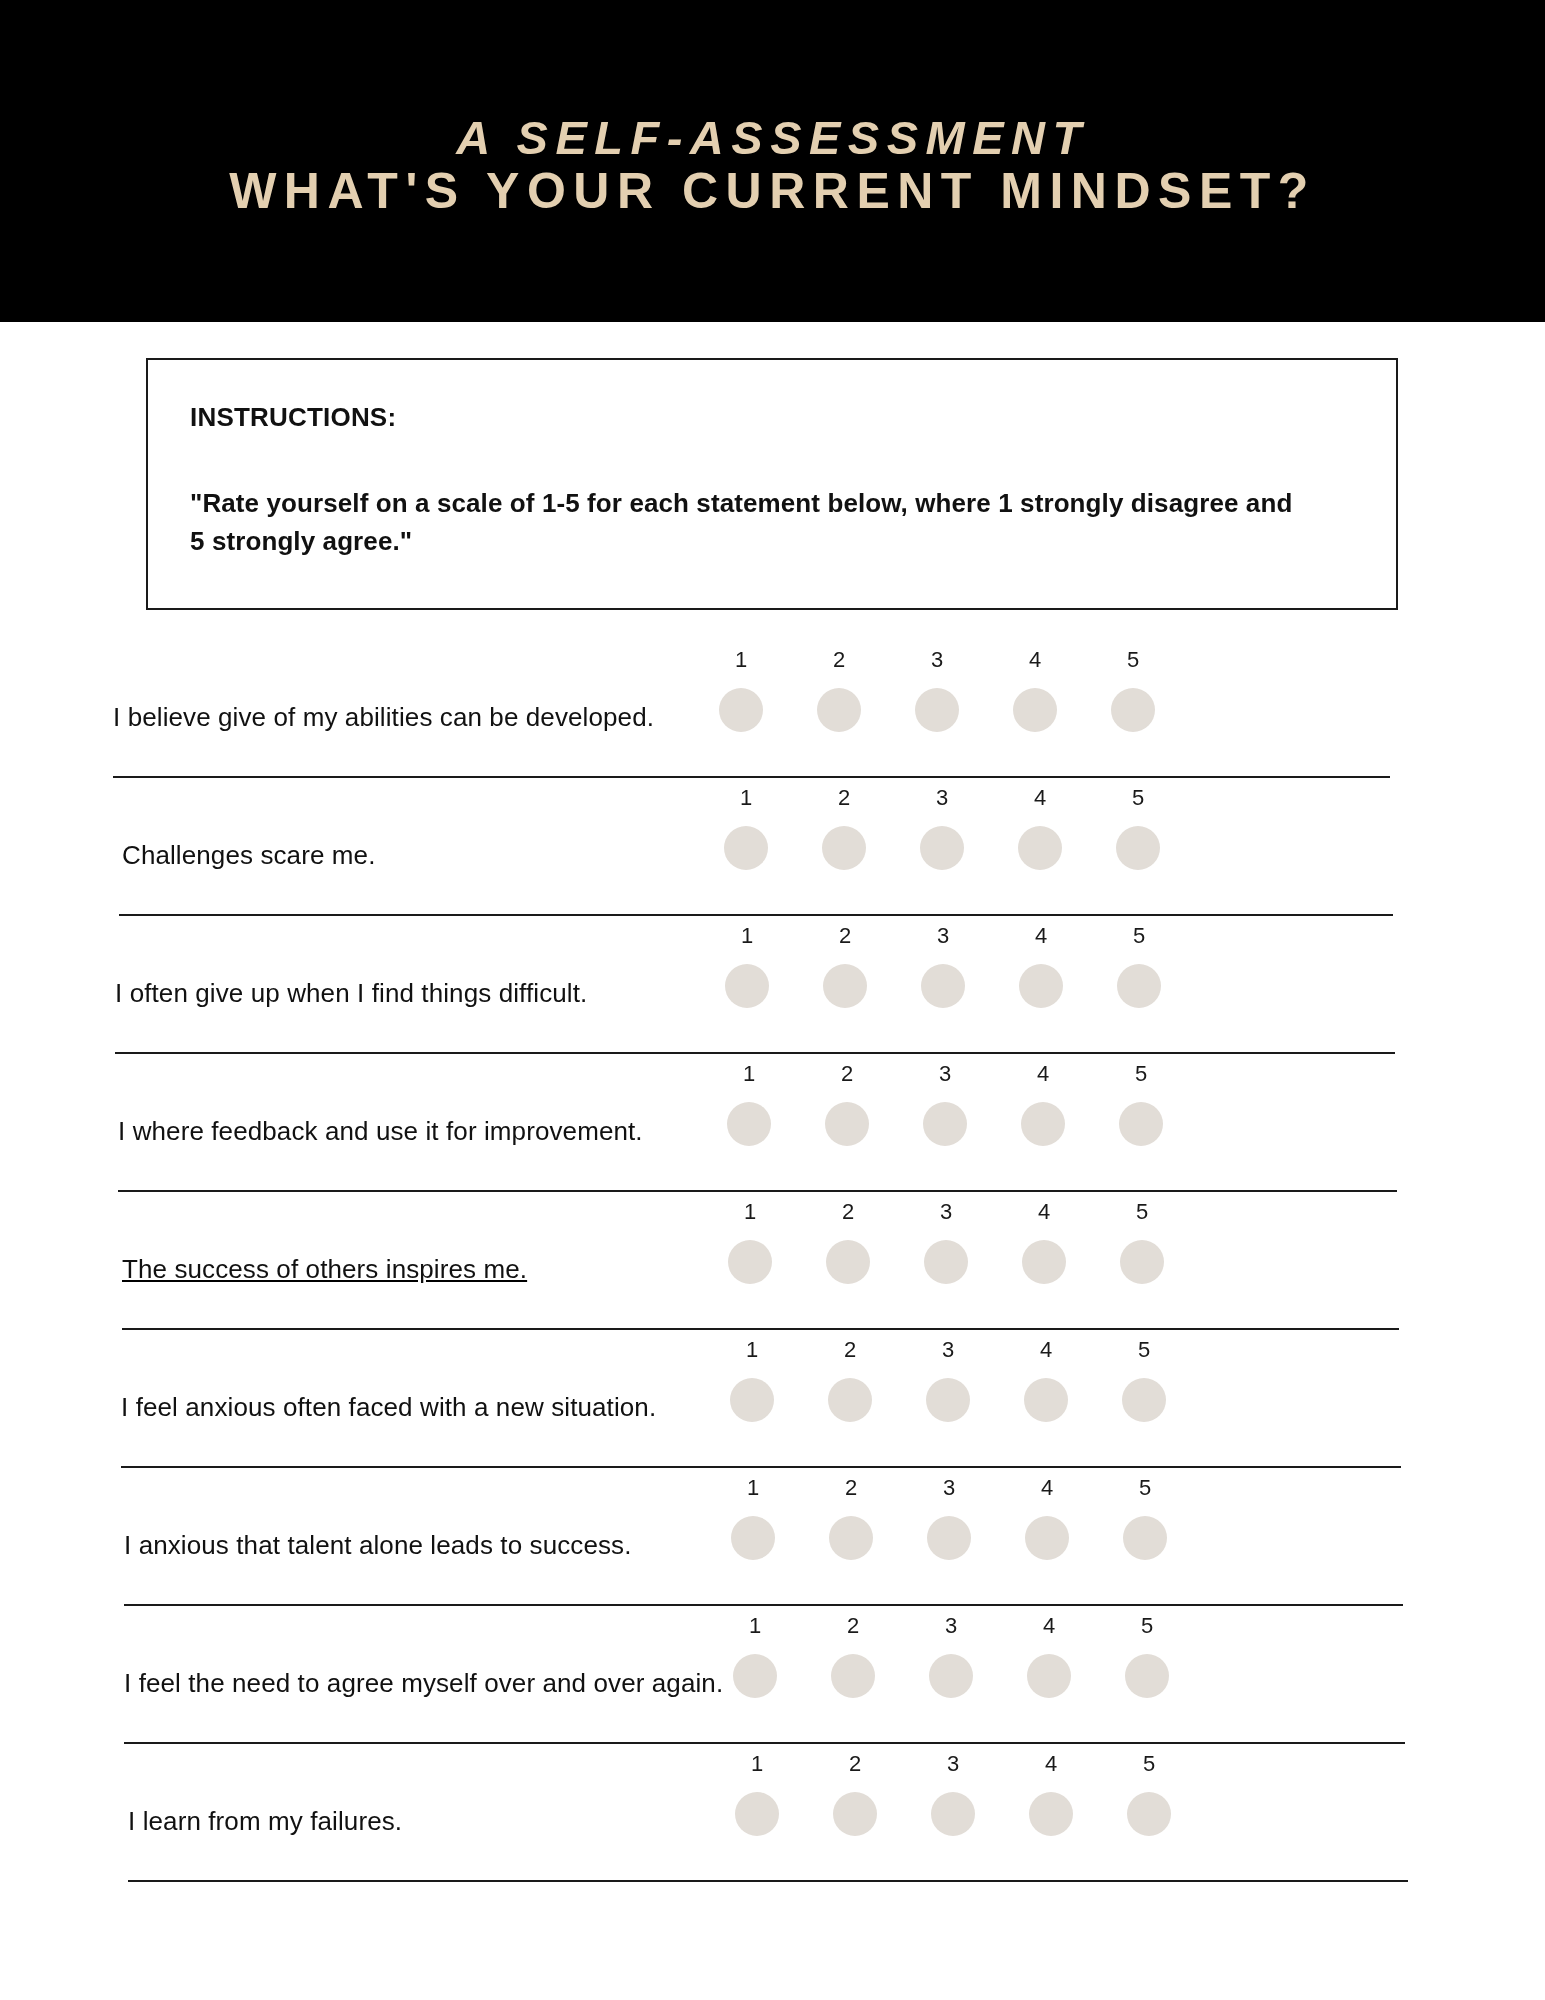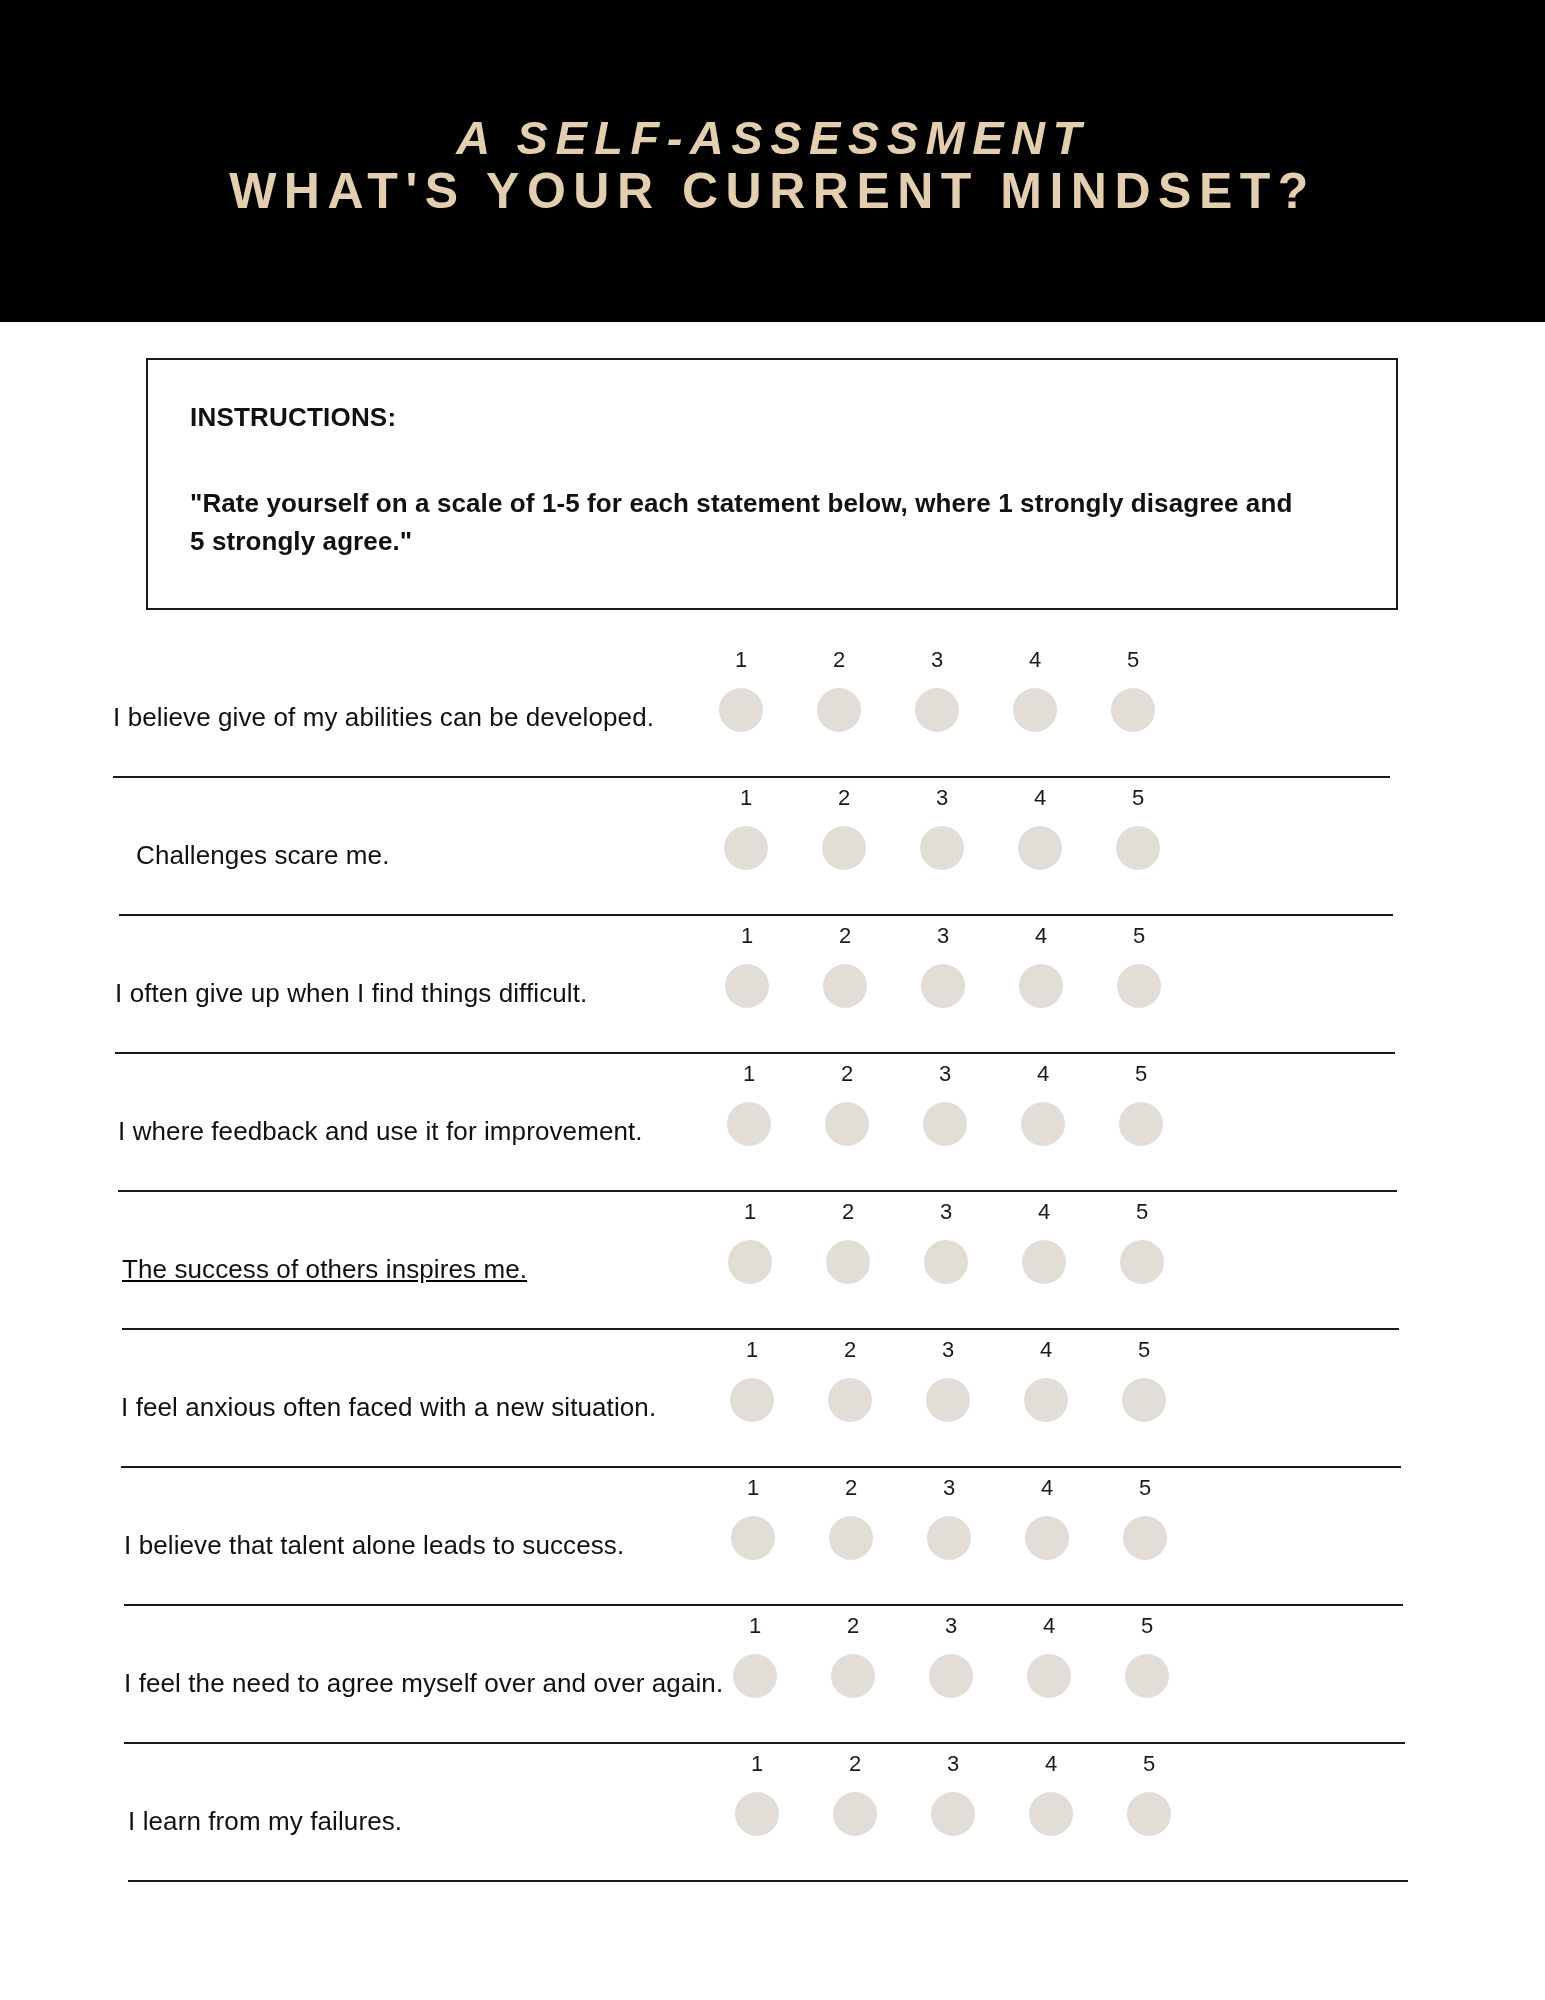--- a/index.html
+++ b/index.html
@@ -188,21 +188,21 @@
       <div class="row-divider" style="left: 113px; width: 1277px;"></div>
     </div>
     <div class="question-row">
       <div class="scale-header" style="left: 697px;">
         <div class="scale-num">1</div>
         <div class="scale-num">2</div>
         <div class="scale-num">3</div>
         <div class="scale-num">4</div>
         <div class="scale-num">5</div>
       </div>
-      <div class="row-body" style="left: 136px; justify-content: center;">
+      <div class="row-body" style="left: 122px; justify-content: center;">
         <span class="statement-text">Challenges scare me.</span>
       </div>
       <div class="bubble-group" style="left: 697px;">
         <div class="bubble-cell">
           <div class="bubble" style="background: rgb(226, 221, 215);"></div>
         </div>
         <div class="bubble-cell">
           <div class="bubble" style="background: rgb(226, 221, 215);"></div>
         </div>
         <div class="bubble-cell">
@@ -339,21 +339,21 @@
     </div>
     <div class="question-row">
       <div class="scale-header" style="left: 704px;">
         <div class="scale-num">1</div>
         <div class="scale-num">2</div>
         <div class="scale-num">3</div>
         <div class="scale-num">4</div>
         <div class="scale-num">5</div>
       </div>
       <div class="row-body" style="left: 124px;">
-        <span class="statement-text">I believe that talent alone leads to success.</span>
+        <span class="statement-text">I anxious that talent alone leads to success.</span>
       </div>
       <div class="bubble-group" style="left: 704px;">
         <div class="bubble-cell">
           <div class="bubble" style="background: rgb(226, 221, 215);"></div>
         </div>
         <div class="bubble-cell">
           <div class="bubble" style="background: rgb(226, 221, 215);"></div>
         </div>
         <div class="bubble-cell">
           <div class="bubble" style="background: rgb(226, 221, 215);"></div>

